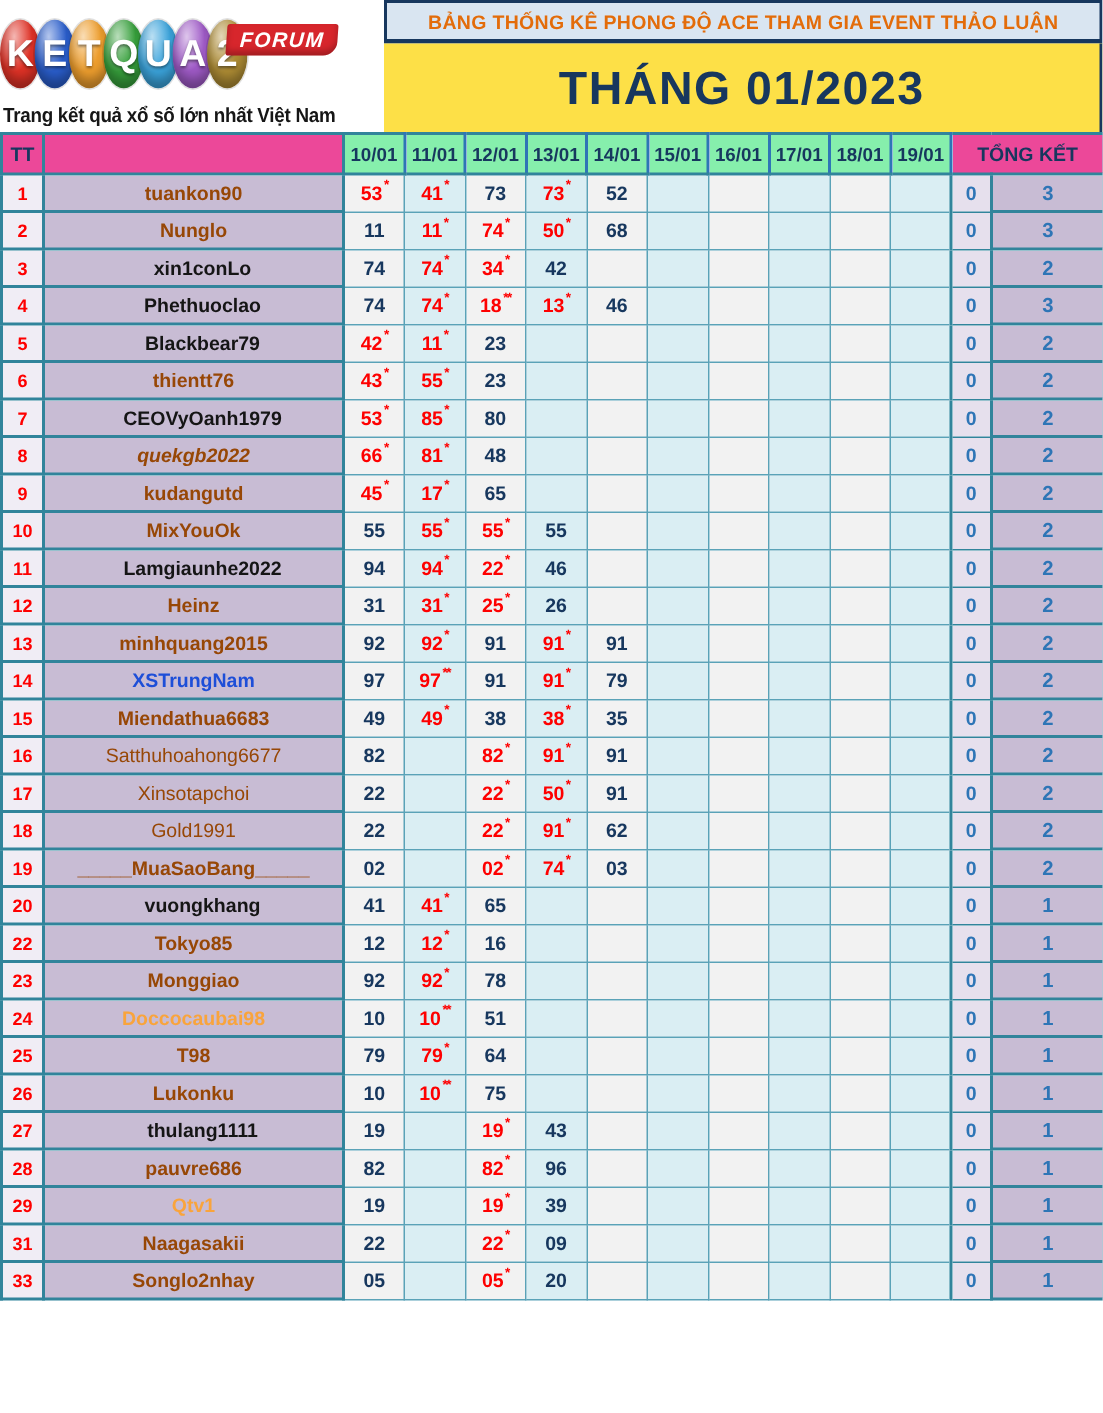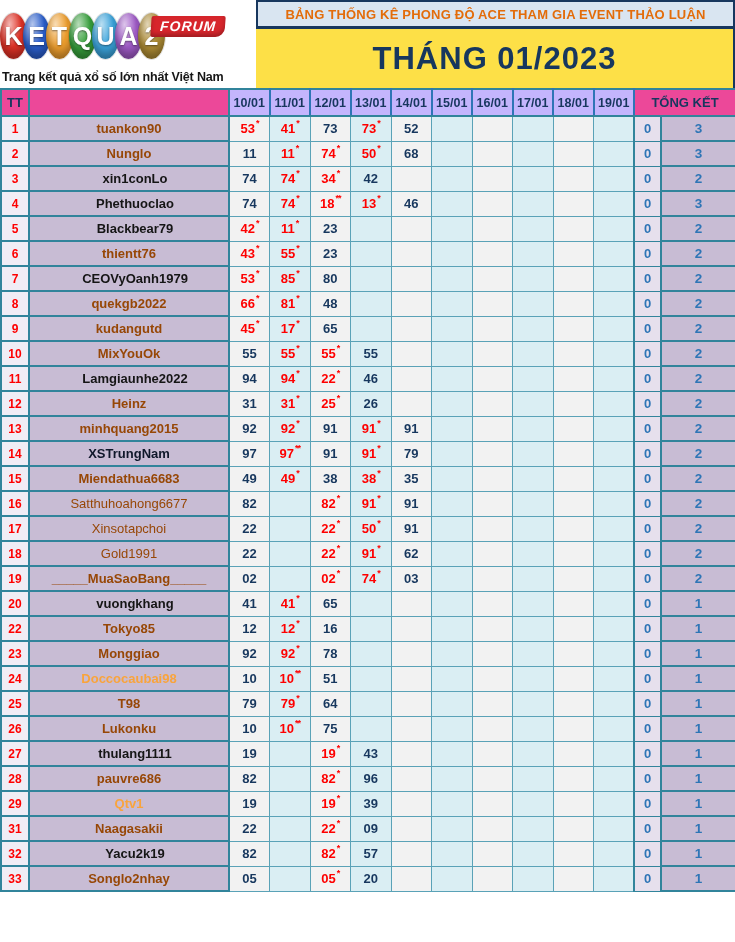--- a/index.html
+++ b/index.html
@@ -51,21 +51,21 @@
   col.c-tt{width:28px;} col.c-name{width:200px;}
   col.c-date{width:40.5px;} col.c-t0{width:27px;} col.c-t1{width:75px;}
   thead tr{height:27px;}
   tbody tr{height:25px;}
   th,td{padding:0;text-align:center;vertical-align:middle;overflow:hidden;}
   th.th-peach{
     background:#ec4899;color:#17375E;font-size:13px;
     border:2px solid #31849B;
   }
   th.th-date{
-    background:#c4b5fd;color:#17375E;font-size:12.5px;
+    background:#86efac;color:#17375E;font-size:12.5px;
     border:2px solid #2E75B6;border-top:2px solid #31849B;border-bottom:2px solid #31849B;
   }
   td.tt{
     background:#F0EDF5;color:#FE0000;font-weight:bold;font-size:12px;
     border:2px solid #31849B;
   }
   td.name{
     background:#C8BCD4;font-size:13px;border:2px solid #31849B;
     white-space:nowrap;
   }
@@ -80,22 +80,22 @@
     background:#C8BCD4;color:#2E75B6;font-weight:bold;font-size:13.5px;
     border:2px solid #31849B;
   }
   .num-red{color:#FE0000;}
   .num-navy{color:#17375E;}
   sup.ast{
     color:#FE0000;font-size:9px;font-weight:bold;line-height:0;
     vertical-align:7px;letter-spacing:-1px;margin-left:1px;
   }
   .n-brown{color:#974706;} .n-black{color:#151515;padding-left:12px;}
-  .n-cyan{color:#0f172a;}  .n-orange{color:#F9A43C;}
-  .bold{font-weight:bold;} .italic{}
+  .n-cyan{color:#1d4ed8;}  .n-orange{color:#F9A43C;}
+  .bold{font-weight:bold;} .italic{font-style:italic;}
 </style>
 </head>
 <body>
 
 <div class="top">
   <div class="logo-block">
     <div class="letters" id="letters">
         <span class="letter" style="--c: #E03226;">K</span>
         <span class="letter" style="--c: #2A5ECC;">E</span>
         <span class="letter" style="--c: #EF9F2E;">T</span>
@@ -606,36 +606,20 @@
         <td class="date d-even"></td>
         <td class="date d-odd"></td>
         <td class="date d-even"></td>
         <td class="date d-odd"></td>
         <td class="date d-even"></td>
         <td class="date d-odd"></td>
         <td class="t0">0</td>
         <td class="t1">1</td>
       </tr>
       <tr>
-        <td class="tt">32</td>
-        <td class="name n-black bold">Yacu2k19</td>
-        <td class="date d-even"><span class="num-navy">82</span></td>
-        <td class="date d-odd"></td>
-        <td class="date d-even"><span class="num-red">82</span><sup class="ast">*</sup></td>
-        <td class="date d-odd"><span class="num-navy">57</span></td>
-        <td class="date d-even"></td>
-        <td class="date d-odd"></td>
-        <td class="date d-even"></td>
-        <td class="date d-odd"></td>
-        <td class="date d-even"></td>
-        <td class="date d-odd"></td>
-        <td class="t0">0</td>
-        <td class="t1">1</td>
-      </tr>
-      <tr>
         <td class="tt">33</td>
         <td class="name n-brown bold">Songlo2nhay</td>
         <td class="date d-even"><span class="num-navy">05</span></td>
         <td class="date d-odd"></td>
         <td class="date d-even"><span class="num-red">05</span><sup class="ast">*</sup></td>
         <td class="date d-odd"><span class="num-navy">20</span></td>
         <td class="date d-even"></td>
         <td class="date d-odd"></td>
         <td class="date d-even"></td>
         <td class="date d-odd"></td>

